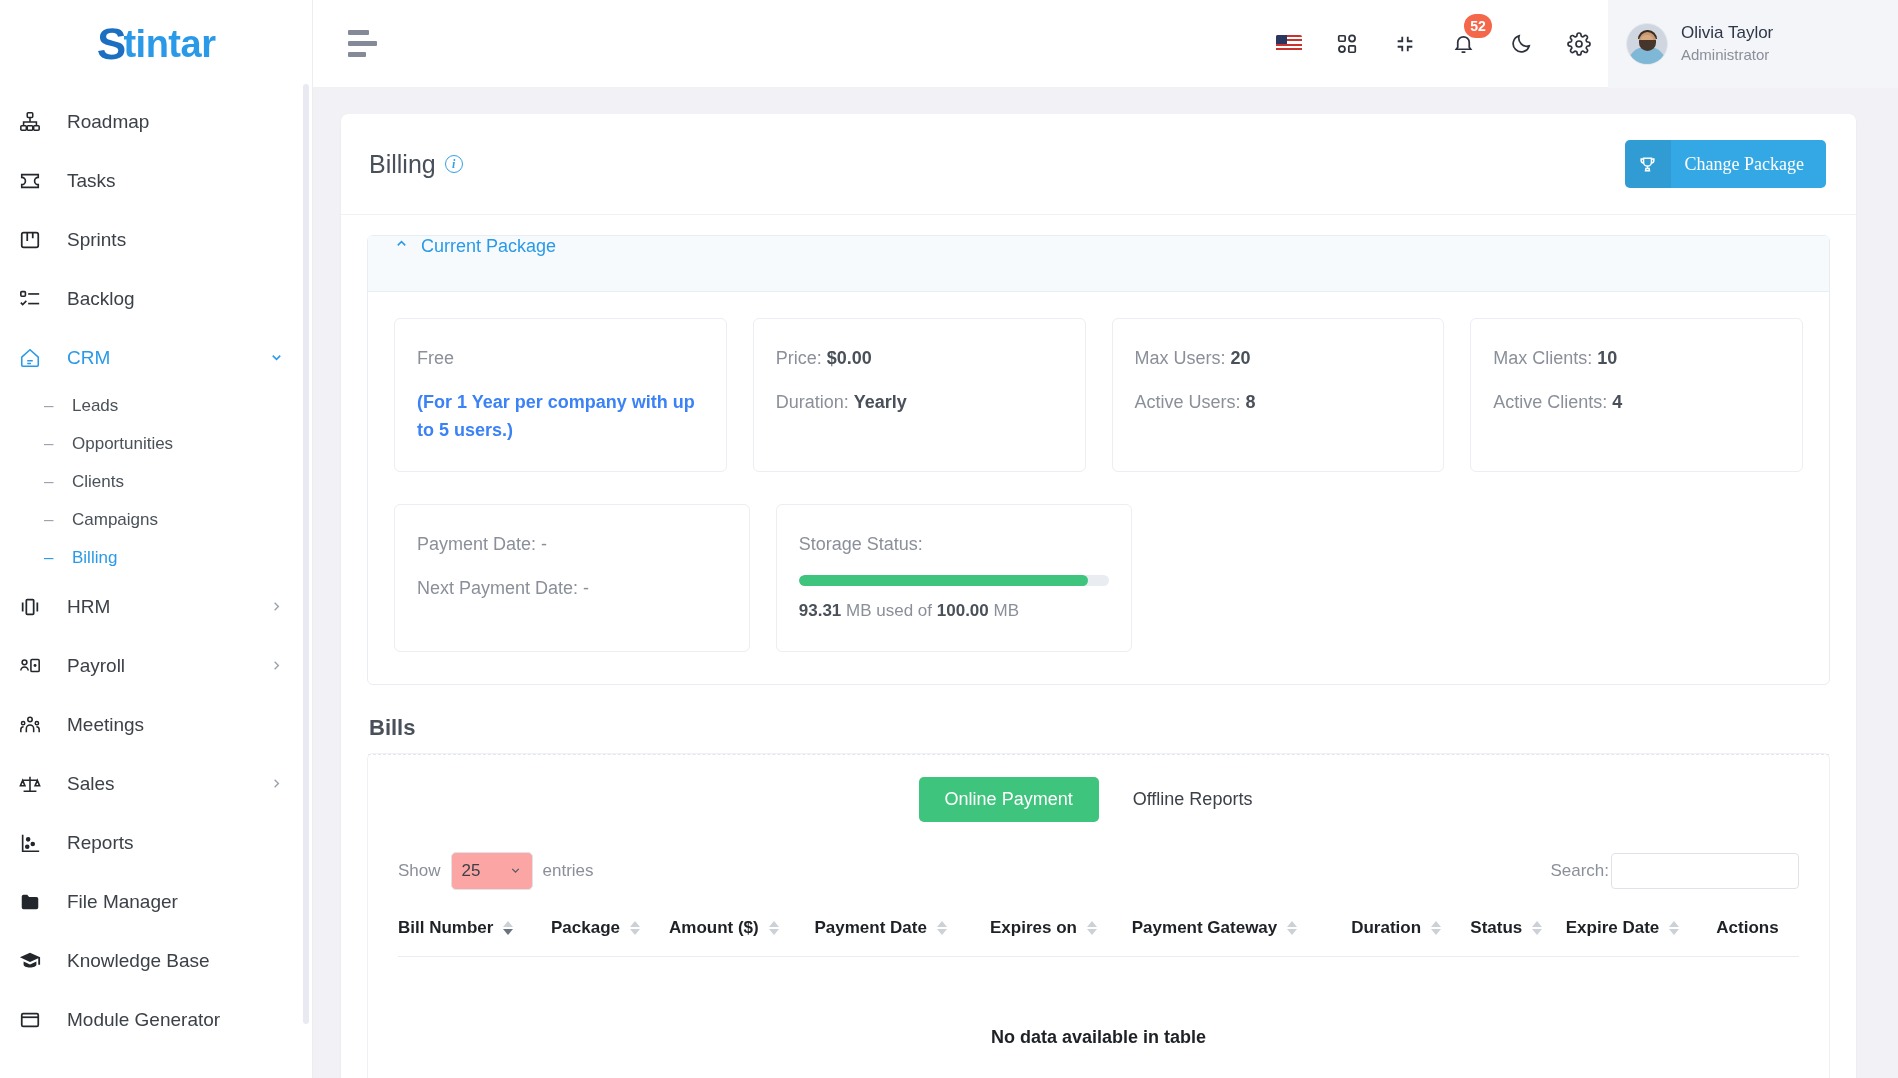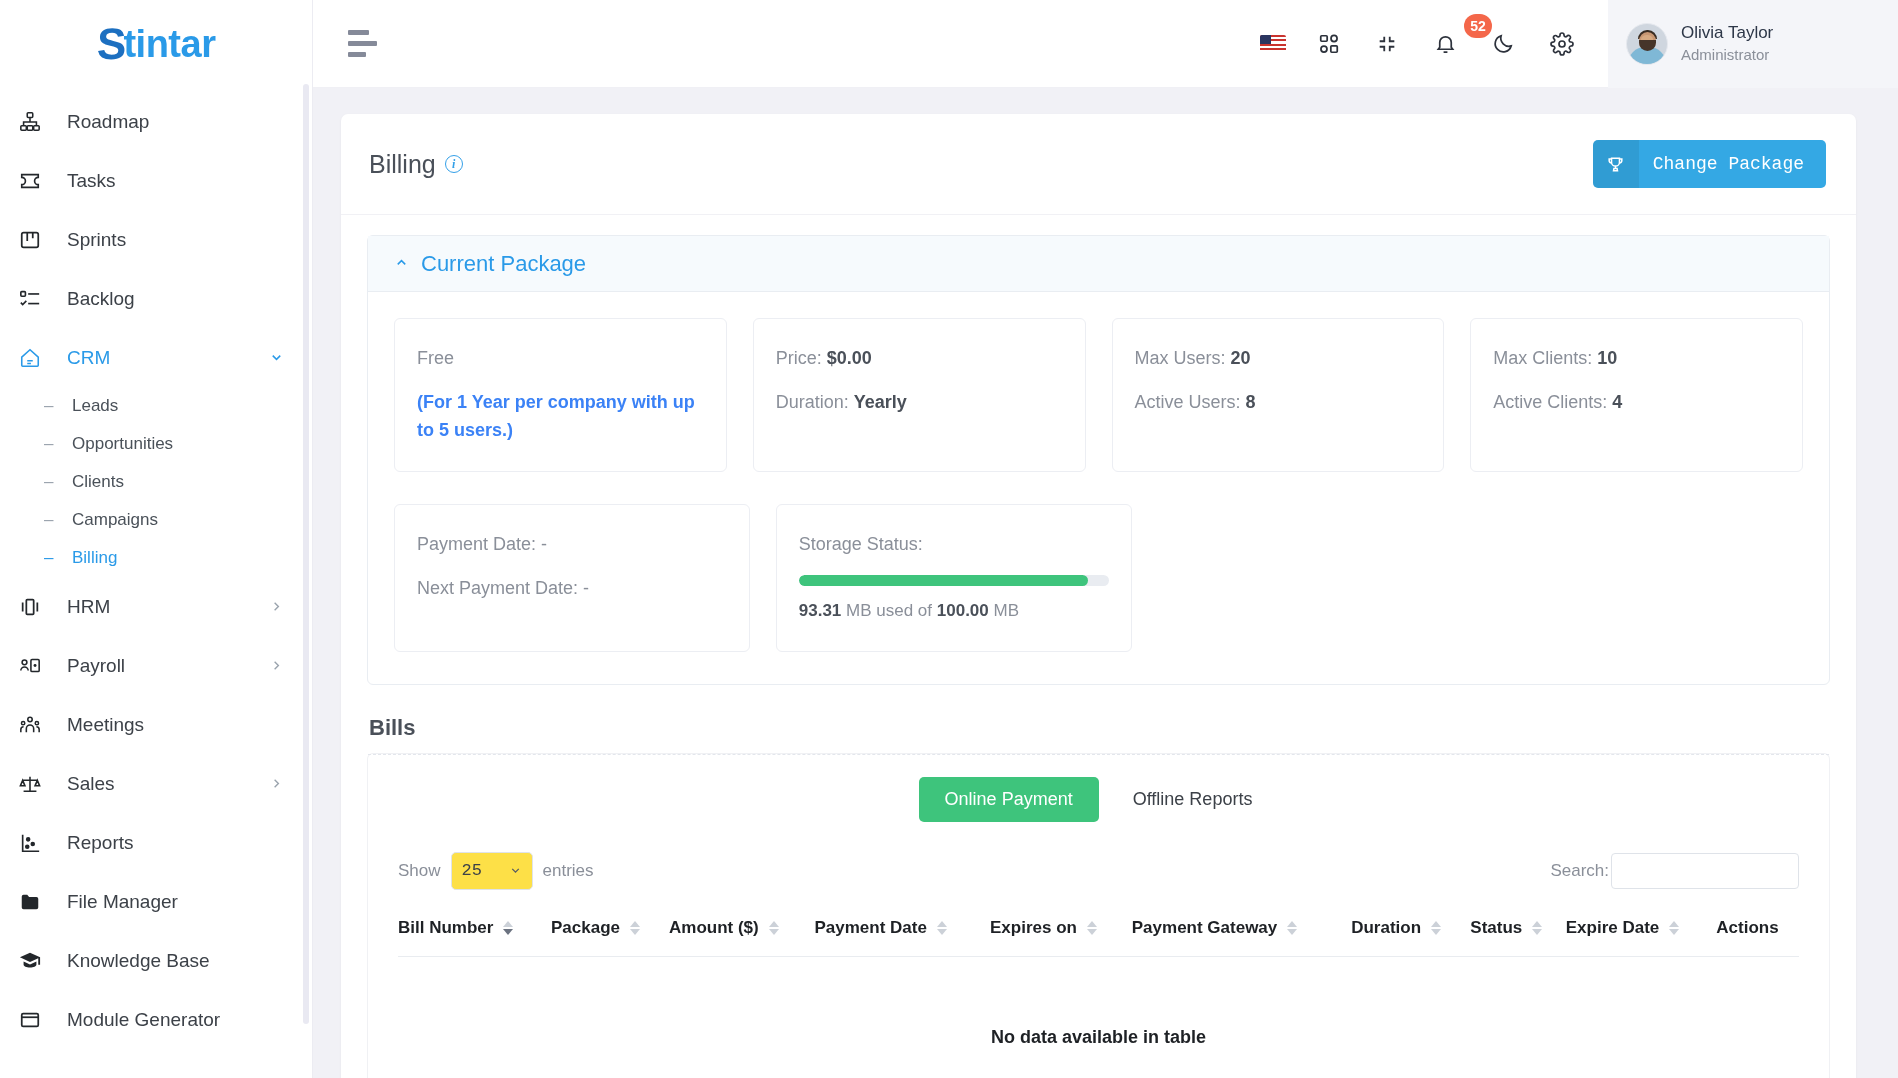--- a/index.html
+++ b/index.html
@@ -98,21 +98,21 @@
   .menu-toggle { cursor: pointer; width: 30px; display:flex; flex-direction:column; gap:6px; }
   .menu-toggle span { display: block; height: 5px; background: #858a99; border-radius: 1px; }
   .menu-toggle span:nth-child(1) { width: 21px; }
   .menu-toggle span:nth-child(2) { width: 29px; }
   .menu-toggle span:nth-child(3) { width: 18px; }
 
   .topbar-right {
     margin-left: auto; display: flex; align-items: center; height: 88px;
   }
   .tb-icon {
-    width: 58px; height: 88px; display: flex; align-items: center; justify-content: flex-start;
+    width: 58px; height: 88px; display: flex; align-items: center; justify-content: center;
     cursor: pointer; position: relative; color: #2d323c;
   }
   .flag {
     width: 26px; height: 17px; border-radius: 2px; overflow: hidden;
     display:block; position: relative;
     background: linear-gradient(#c9332e 0 12.5%, #fff 12.5% 25%, #c9332e 25% 37.5%, #fff 37.5% 50%,
                 #c9332e 50% 62.5%, #fff 62.5% 75%, #c9332e 75% 87.5%, #fff 87.5% 100%);
   }
   .flag::before {
     content:""; position:absolute; left:0; top:0; width: 11px; height: 9px; background: #2a3560;
@@ -169,38 +169,38 @@
     border: 1.6px solid #34a0e8; color: #34a0e8;
     font-size: 12px; font-weight: 700; font-style: italic;
     display: inline-flex; align-items: center; justify-content: center;
     font-family: "Liberation Serif", serif;
     cursor: pointer;
   }
   .btn-change {
     margin-left: auto; display: flex; align-items: stretch;
     background: #34a8e4; color: #fff; border: none; border-radius: 5px;
     height: 48px; cursor: pointer; overflow: hidden;
-    font-size: 18px; font-family: Liberation Mono, monospace;
+    font-size: 18px; font-family: Liberation Serif, serif;
   }
   .btn-change .bi {
     width: 46px; display: flex; align-items: center; justify-content: center;
     background: rgba(0,0,0,0.07);
   }
   .btn-change .bl { display: flex; align-items: center; padding: 0 22px 0 14px; }
 
   .panel {
     margin: 20px 26px 0 26px;
     border: 1px solid #e9edf2; border-radius: 6px;
     background: #fff;
   }
   .panel-head {
-    display: flex; align-items: center; gap: 12px;
+    display: flex; align-items: flex-start; gap: 12px;
     background: #f6fafd; border-bottom: 1px solid #e9edf2;
     padding: 0 26px; height: 56px;
-    color: #2a9ae8; font-size: 22px; cursor: pointer;
+    color: #2a9ae8; font-size: 18px; cursor: pointer;
   }
   .caret-up { font-size: 14px; color: #2a9ae8; line-height: 1; }
 
   .tiles { display: flex; flex-wrap: wrap; gap: 26px; padding: 26px 26px 32px 26px; }
   .tile {
     flex: 1 1 0; min-width: 0;
     border: 1px solid #eceef3; border-radius: 6px;
     padding: 26px 22px;
     min-height: 98px;
     font-size: 18px; color: #8a8f99;
@@ -241,22 +241,22 @@
     display: flex; align-items: center;
     padding: 10px 30px 12px 30px;
   }
   .show-entries { display: flex; align-items: center; gap: 10px; font-size: 17px; color: #8a8f99; }
   .select-box {
     position: relative; width: 82px;
   }
   .select-box select {
     appearance: none; -webkit-appearance: none;
     width: 82px; height: 38px; border: 1px solid #dfe3e9; border-radius: 5px;
-    background: #fde047; padding: 0 10px; font-size: 17px; color: #3c4148;
-    font-family: Liberation Mono, monospace; cursor: pointer;
+    background: #fca5a5; padding: 0 10px; font-size: 17px; color: #3c4148;
+    font-family: Liberation Sans, sans-serif; cursor: pointer;
   }
   .select-box .sc {
     position: absolute; right: 11px; top: 12px; pointer-events: none;
     color: #555b63; font-size: 13px; line-height: 1;
   }
   .search-wrap { margin-left: auto; display: flex; align-items: center; gap: 2px; font-size: 17px; color: #8a8f99; }
   .search-wrap input {
     width: 188px; height: 36px; border: 1px solid #dfe3e9; border-radius: 4px;
     padding: 0 10px; font-size: 16px; font-family: inherit; color: #3c4148;
     outline: none; background: #fff;

